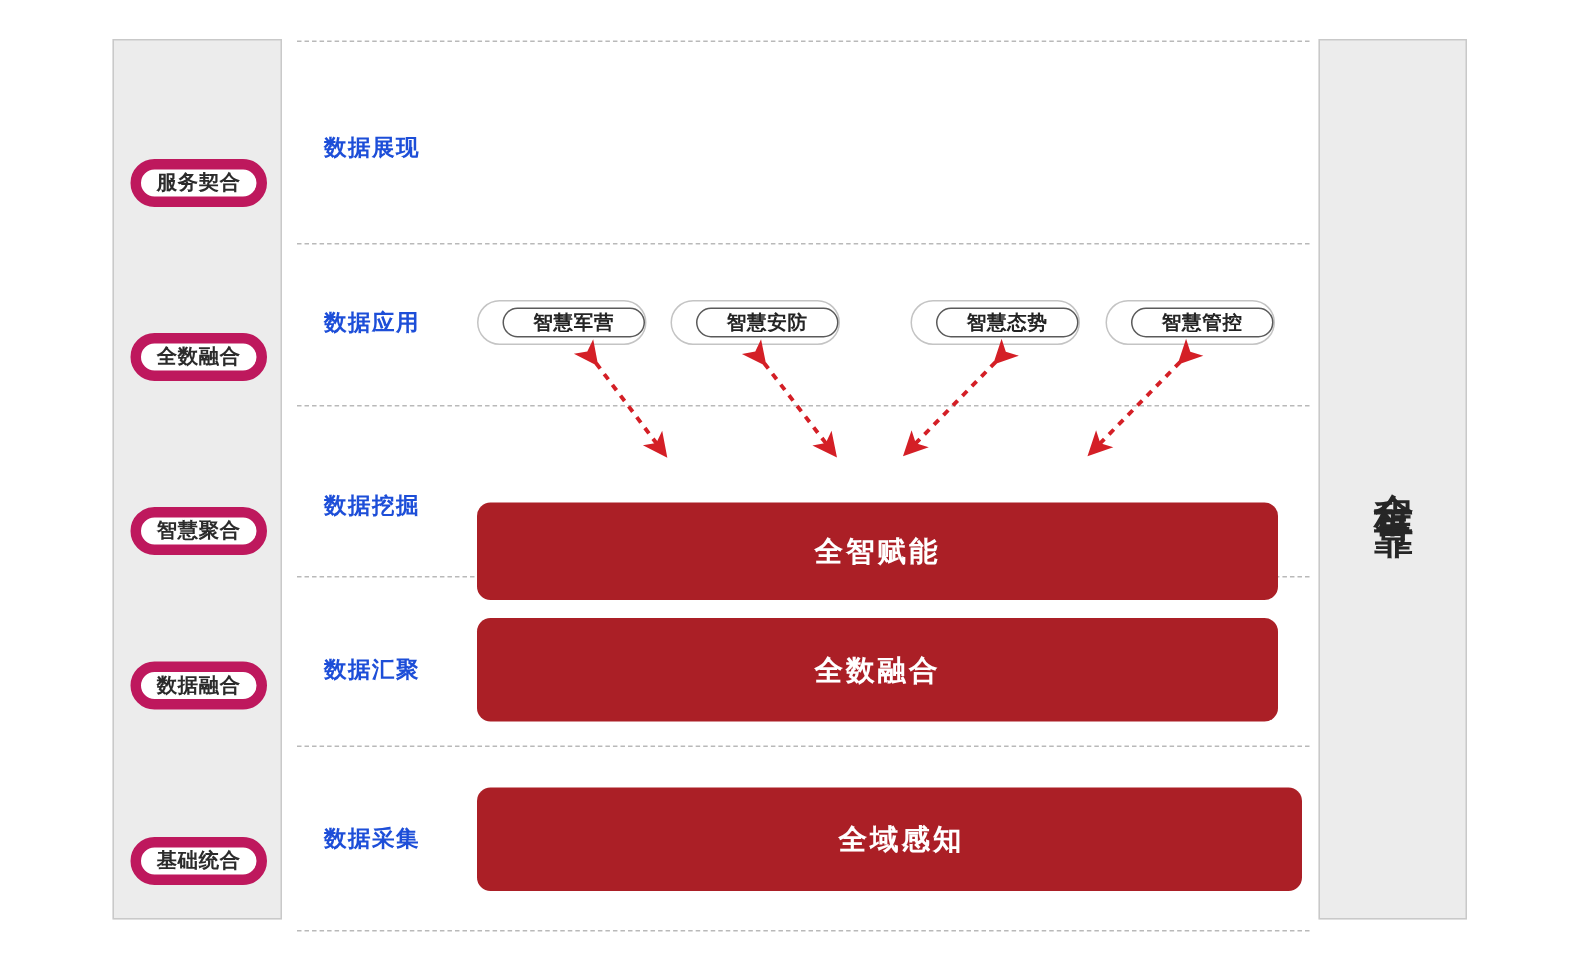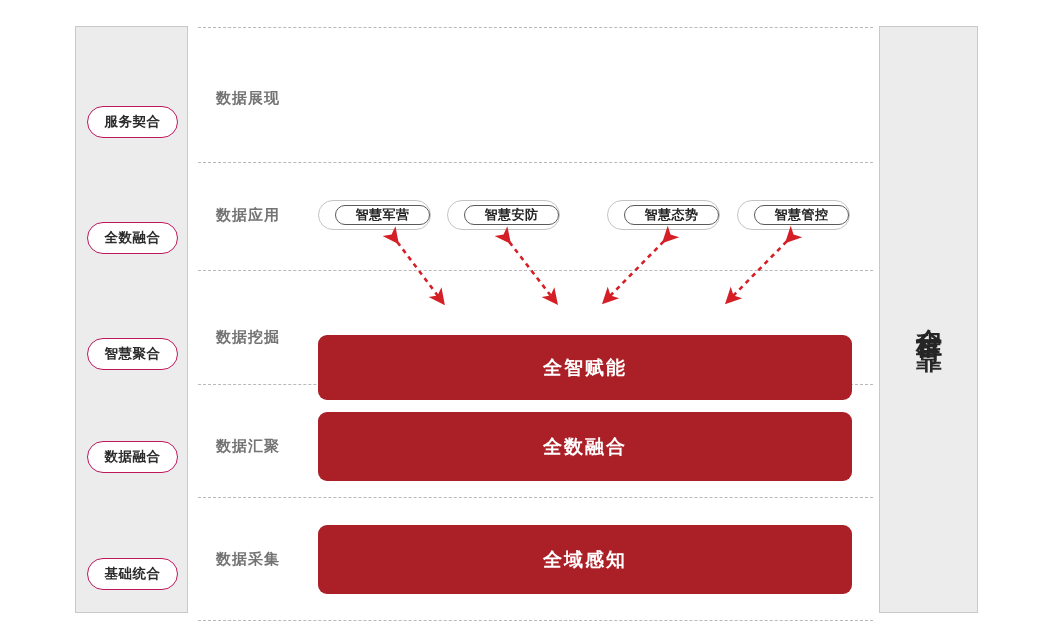--- a/index.html
+++ b/index.html
@@ -28,21 +28,21 @@
   #left-panel  { left: 75px;  top: 26px; width: 113px; height: 587px; }
   #right-panel { left: 879px; top: 26px; width: 99px;  height: 587px; }
 
   
   .stage-pill {
     position: absolute;
     left: 11px;
     width: 91px;
     height: 32px;
     background: #ffffff;
-    border: 1px solid #be185d;
+    border: 7px solid #be185d;
     border-radius: 16px;
     display: flex;
     align-items: center;
     justify-content: center;
     font-size: 13.5px;
     font-weight: 700;
     color: #2b2b2b;
     letter-spacing: 0.5px;
     box-sizing: border-box;
   }
@@ -78,21 +78,21 @@
   }
 
   
   .row-label {
     position: absolute;
     left: 216px;
     width: 90px;
     text-align: left;
     font-size: 15px;
     font-weight: 700;
-    color: #737373;
+    color: #1d4ed8;
     letter-spacing: 1px;
   }
 
   
   .red-bar {
     position: absolute;
     left: 318px;
     width: 534px;
     background: #ab1f26;
     border-radius: 9px;
@@ -187,21 +187,21 @@
 
 
   <div class="red-bar" style="top:302px; height:65px;margin-top:33px;">
     <span>全智赋能</span>
   </div>
 
   <div class="red-bar" style="top:412px; height:69px;">
     <span>全数融合</span>
   </div>
 
-  <div class="red-bar" style="top:525px; height:69px;">
+  <div class="red-bar" style="top:525px; height:69px;padding-left:16px;">
     <span>全域感知</span>
   </div>
 
   <div class="app-pill" style="left:318px; top:200px; width:113px;">
     <span class="inner">智慧军营</span>
   </div>
   <div class="app-pill" style="left:447px; top:200px; width:113px;">
     <span class="inner">智慧安防</span>
   </div>
   <div class="app-pill" style="left:607px; top:200px; width:113px;">

